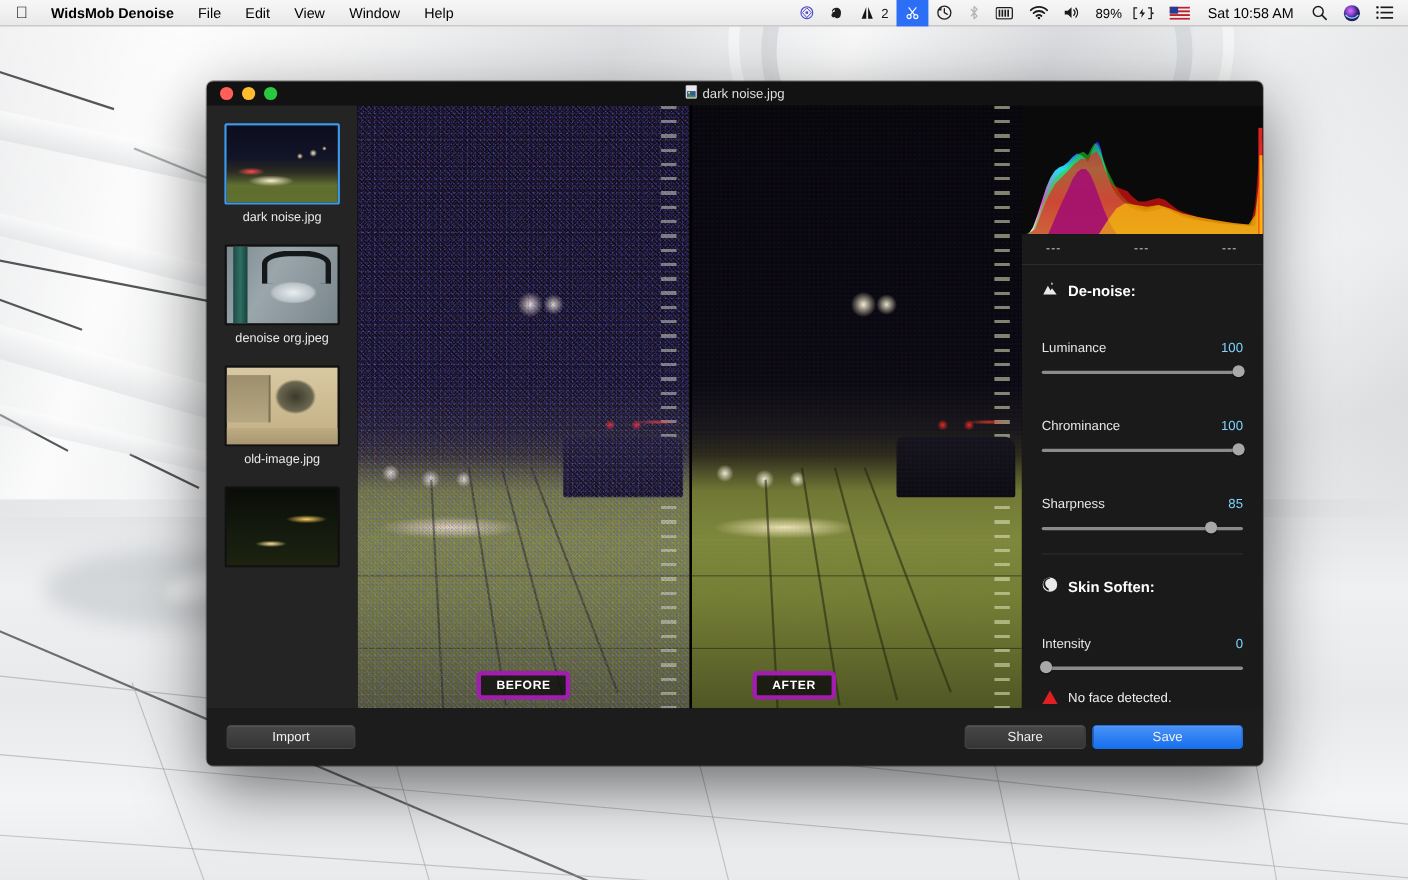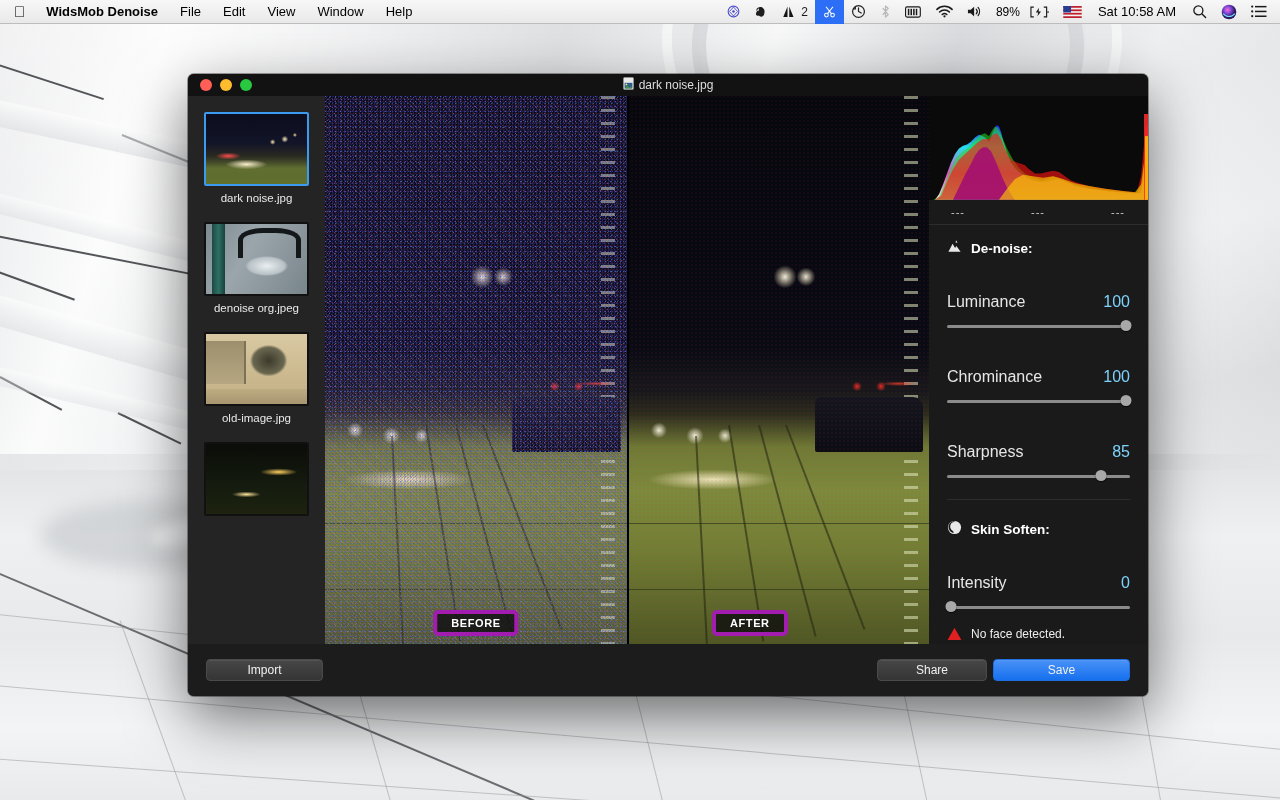--- a/index.html
+++ b/index.html
@@ -279,21 +279,21 @@
     background-size:4px 4px;
   }
 
   .ba-badge {
     position:absolute; bottom:8px;
     padding:3px 14px; border-radius:5px;
     background:rgba(15,15,15,.82); border:4px solid #a21caf;
     color:#fff; font-size:11px; font-weight:bold; letter-spacing:.6px;
   }
   #badge-before { left:50%; transform:translateX(-50%); }
-  #badge-after  { left:55px;margin-left:28px; }
+  #badge-after  { left:55px; }
 
   
   #inspector {
     width:219px; flex:0 0 219px; background:#1a1a1a;
     display:flex; flex-direction:column;
   }
   #hist-wrap { height:150px; background:#0a0a0a; position:relative; overflow:hidden; }
   #hist-svg { position:absolute; left:0; bottom:0; width:100%; height:100%; }
   #hist-ticks {
     height:36px; background:#1a1a1a; display:flex; align-items:center;
@@ -306,21 +306,21 @@
 
   .section { padding:14px 18px 0 18px; }
   .sec-head {
     display:flex; align-items:center; gap:9px;
     font-size:13.5px; color:#fff; font-weight:bold; margin-bottom:16px;
   }
   .sec-head svg { flex:0 0 auto; }
   .ctl { margin-bottom:17px; }
   .ctl-row {
     display:flex; justify-content:space-between; align-items:flex-end;
-    font-size:16px; color:#e6e6e6; margin-bottom:9px;margin-top:36px;
+    font-size:12px; color:#e6e6e6; margin-bottom:9px;margin-top:36px;
   }
   .ctl-val { color:#7dd3fc; }
   .slider { position:relative; height:12px; }
   .track {
     position:absolute; top:5px; left:0; right:0; height:3px;
     background:#8b8b8b; border-radius:2px;
   }
   .knob {
     position:absolute; top:0; width:11px; height:11px; border-radius:50%;
     background:#a8a8a8; box-shadow:0 1px 1px rgba(0,0,0,.6);

